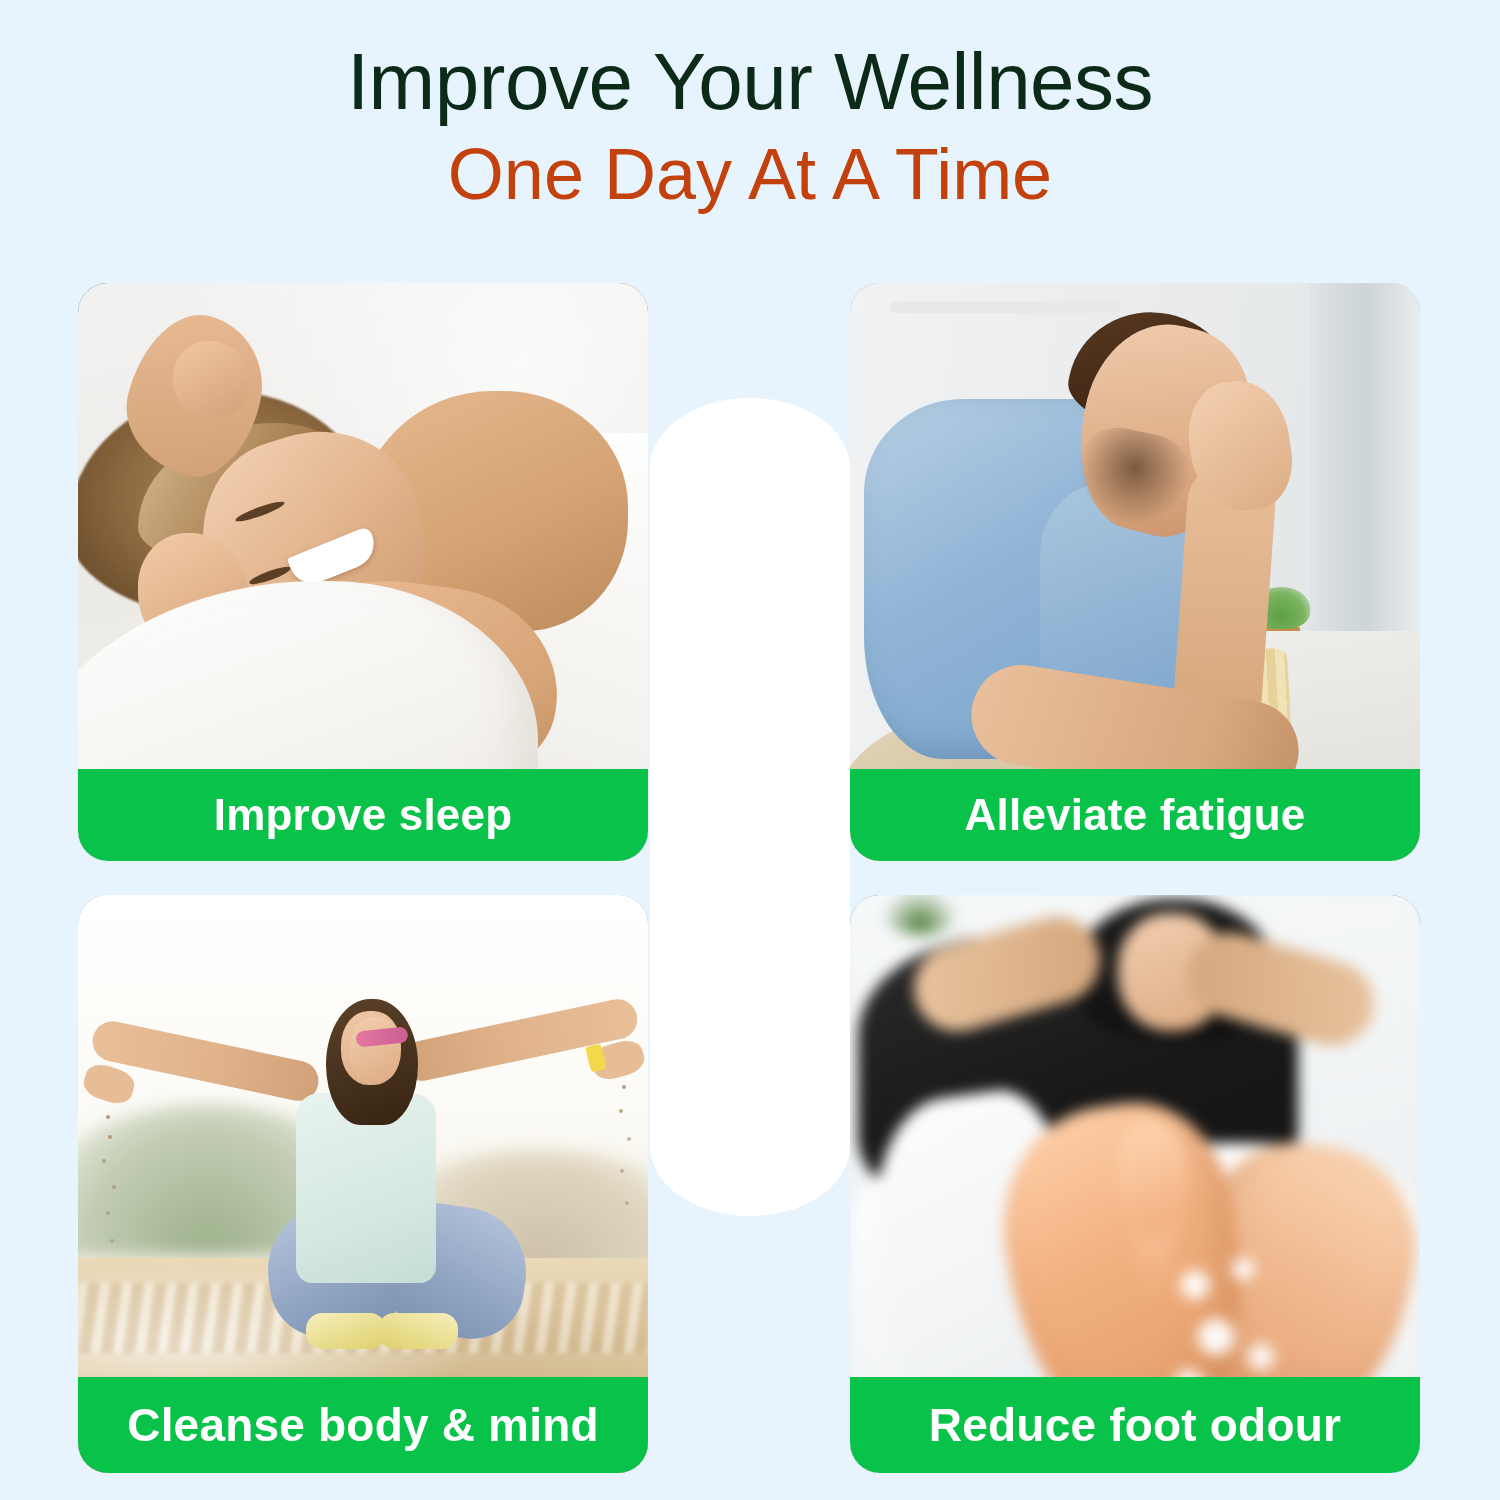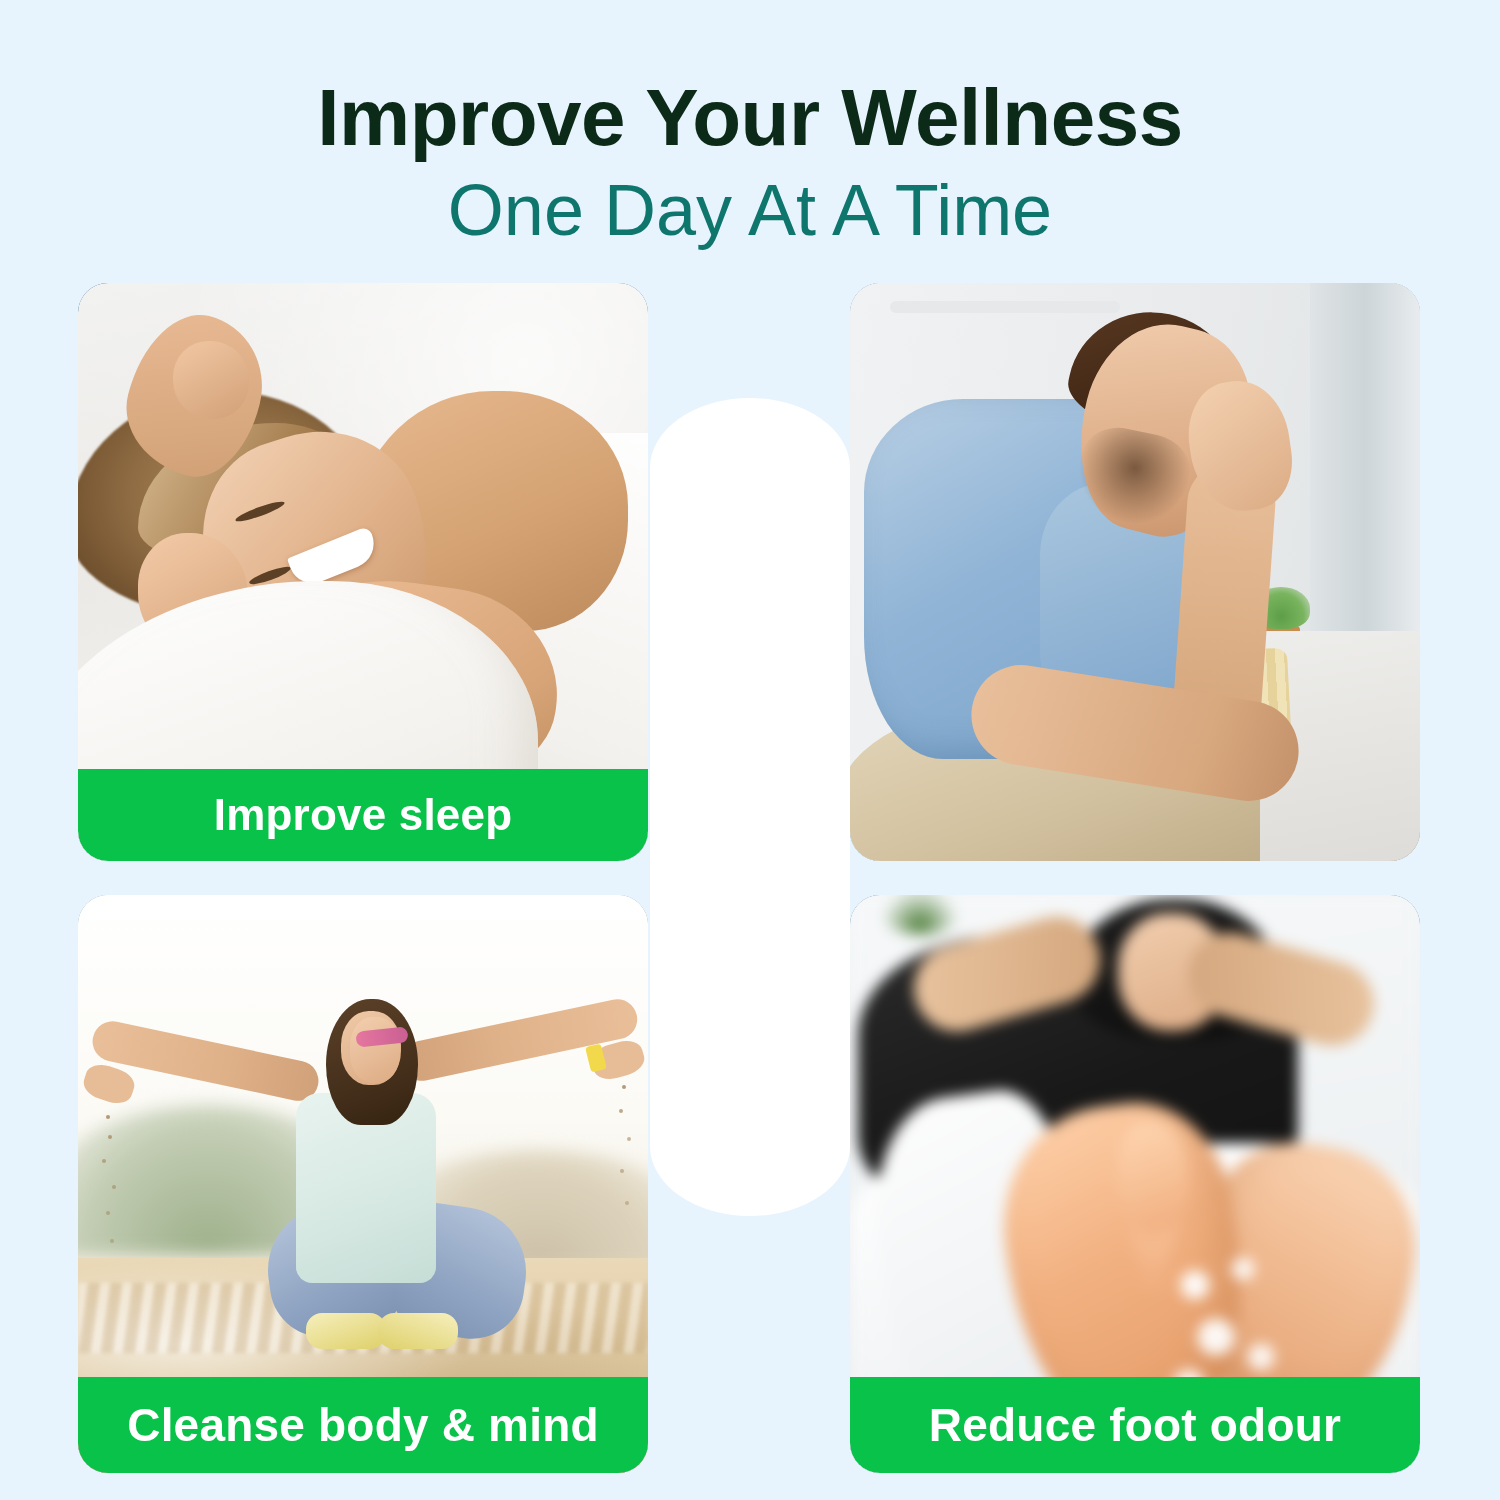--- a/index.html
+++ b/index.html
@@ -11,26 +11,26 @@
     position:relative;
   }
   #stage{position:relative;width:1500px;height:1500px;background:#e8f4fd;overflow:hidden;}
 
   
   .headline{
     position:absolute;left:0;right:0;top:42px;text-align:center;
     color:#0b2a18;
   }
   .headline .line1{
-    font-size:80px;font-weight:700;letter-spacing:-0.5px;line-height:1.0;
-    color:#0b2a18;display:block;margin-top:36px;
+    font-size:80px;font-weight:400;letter-spacing:-0.5px;line-height:1.0;
+    color:#0b2a18;display:block;
   }
   .headline .line2{
     font-size:72px;font-weight:300;letter-spacing:0px;line-height:1.45;
-    color:#0f766e;display:block;
+    color:#c2410c;display:block;
   }
 
   
   .seam{
     position:absolute;left:650px;top:398px;width:200px;height:818px;
     background:#ffffff;border-radius:100px/70px;z-index:3;
   }
 
   
   .card{
@@ -403,20 +403,21 @@
       <div class="tshirt"></div>
       <div class="denim"></div>
       <div class="denim2"></div>
       <div class="hair"></div>
       <div class="head"></div>
       <div class="beard"></div>
       <div class="arm"></div>
       <div class="hand"></div>
       <div class="forearm"></div>
     </div>
+    <div class="label">Alleviate fatigue</div>
   </div>
 
   <div class="card br">
     <div class="photo p4">
       <div class="inner">
         <div class="bg"></div>
         <div class="greenleaf"></div>
         <div class="torso"></div>
         <div class="hairw"></div>
         <div class="facew"></div>

